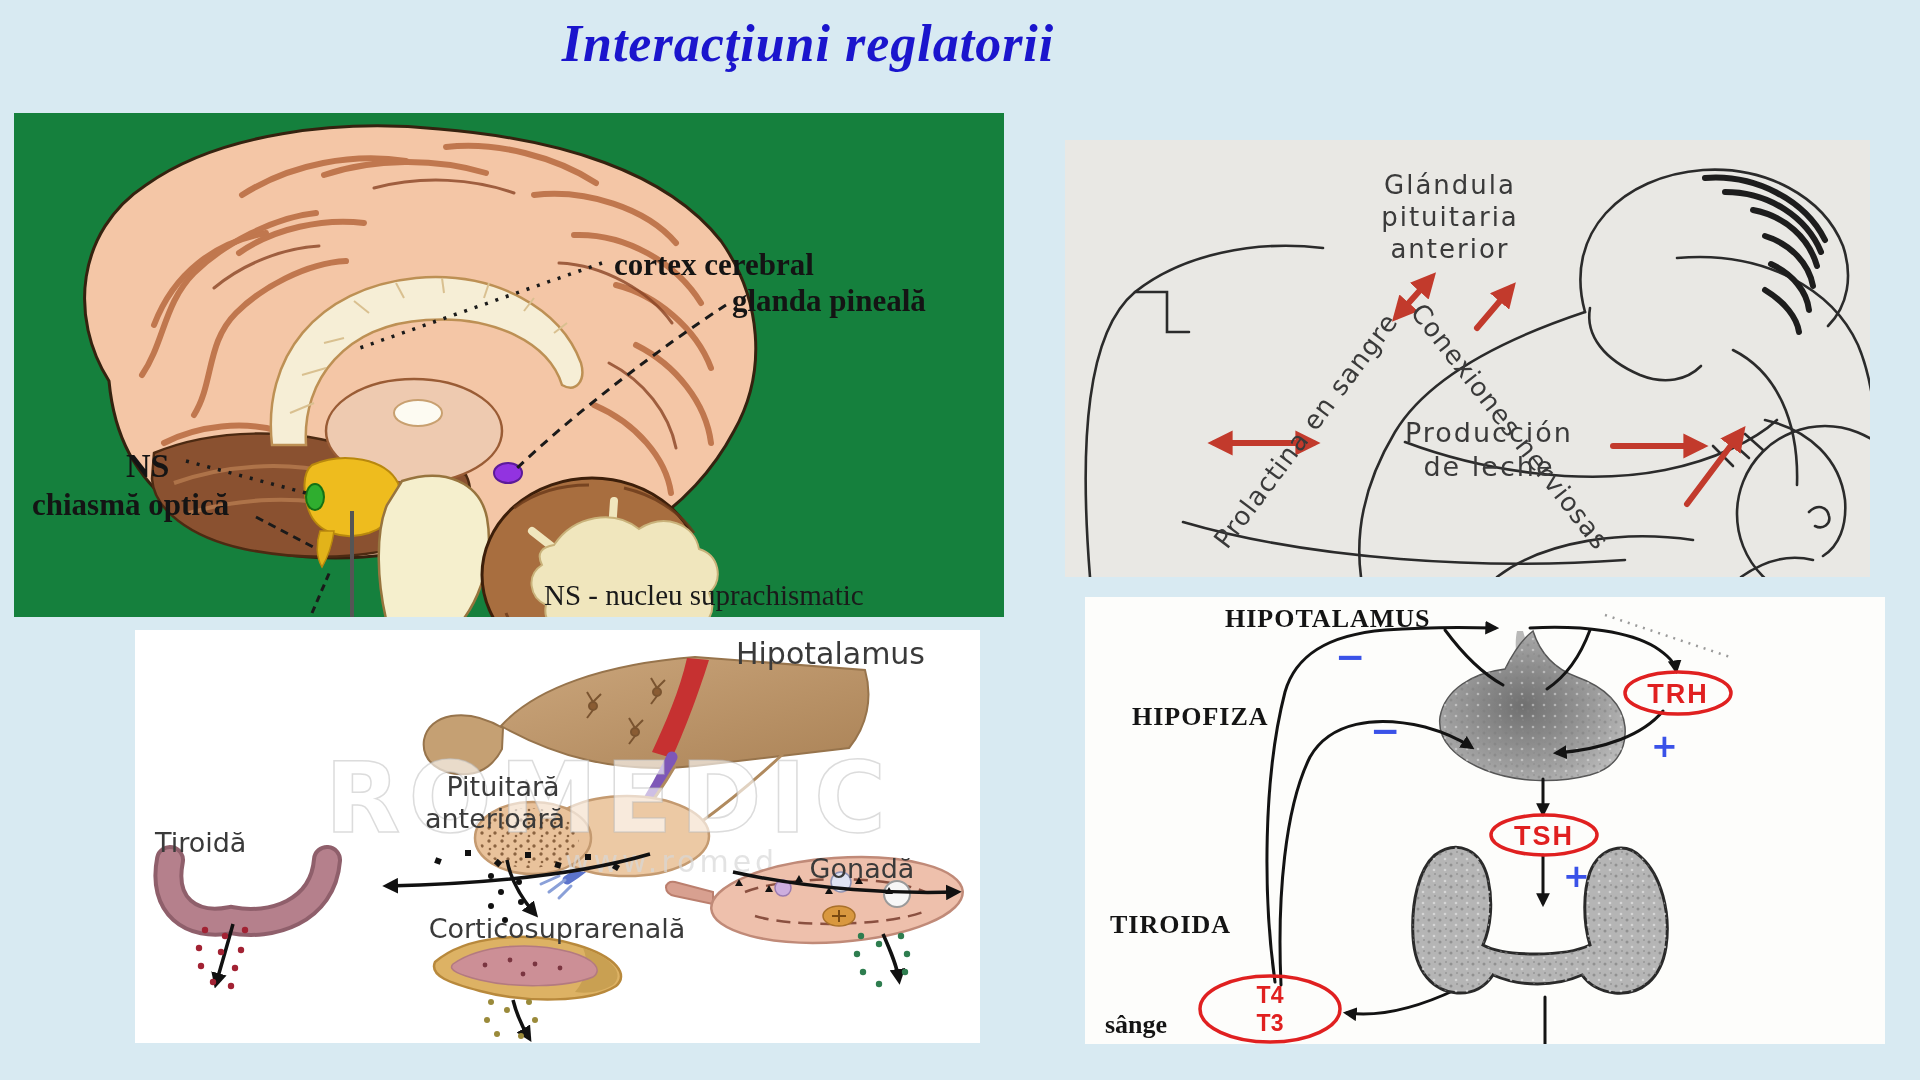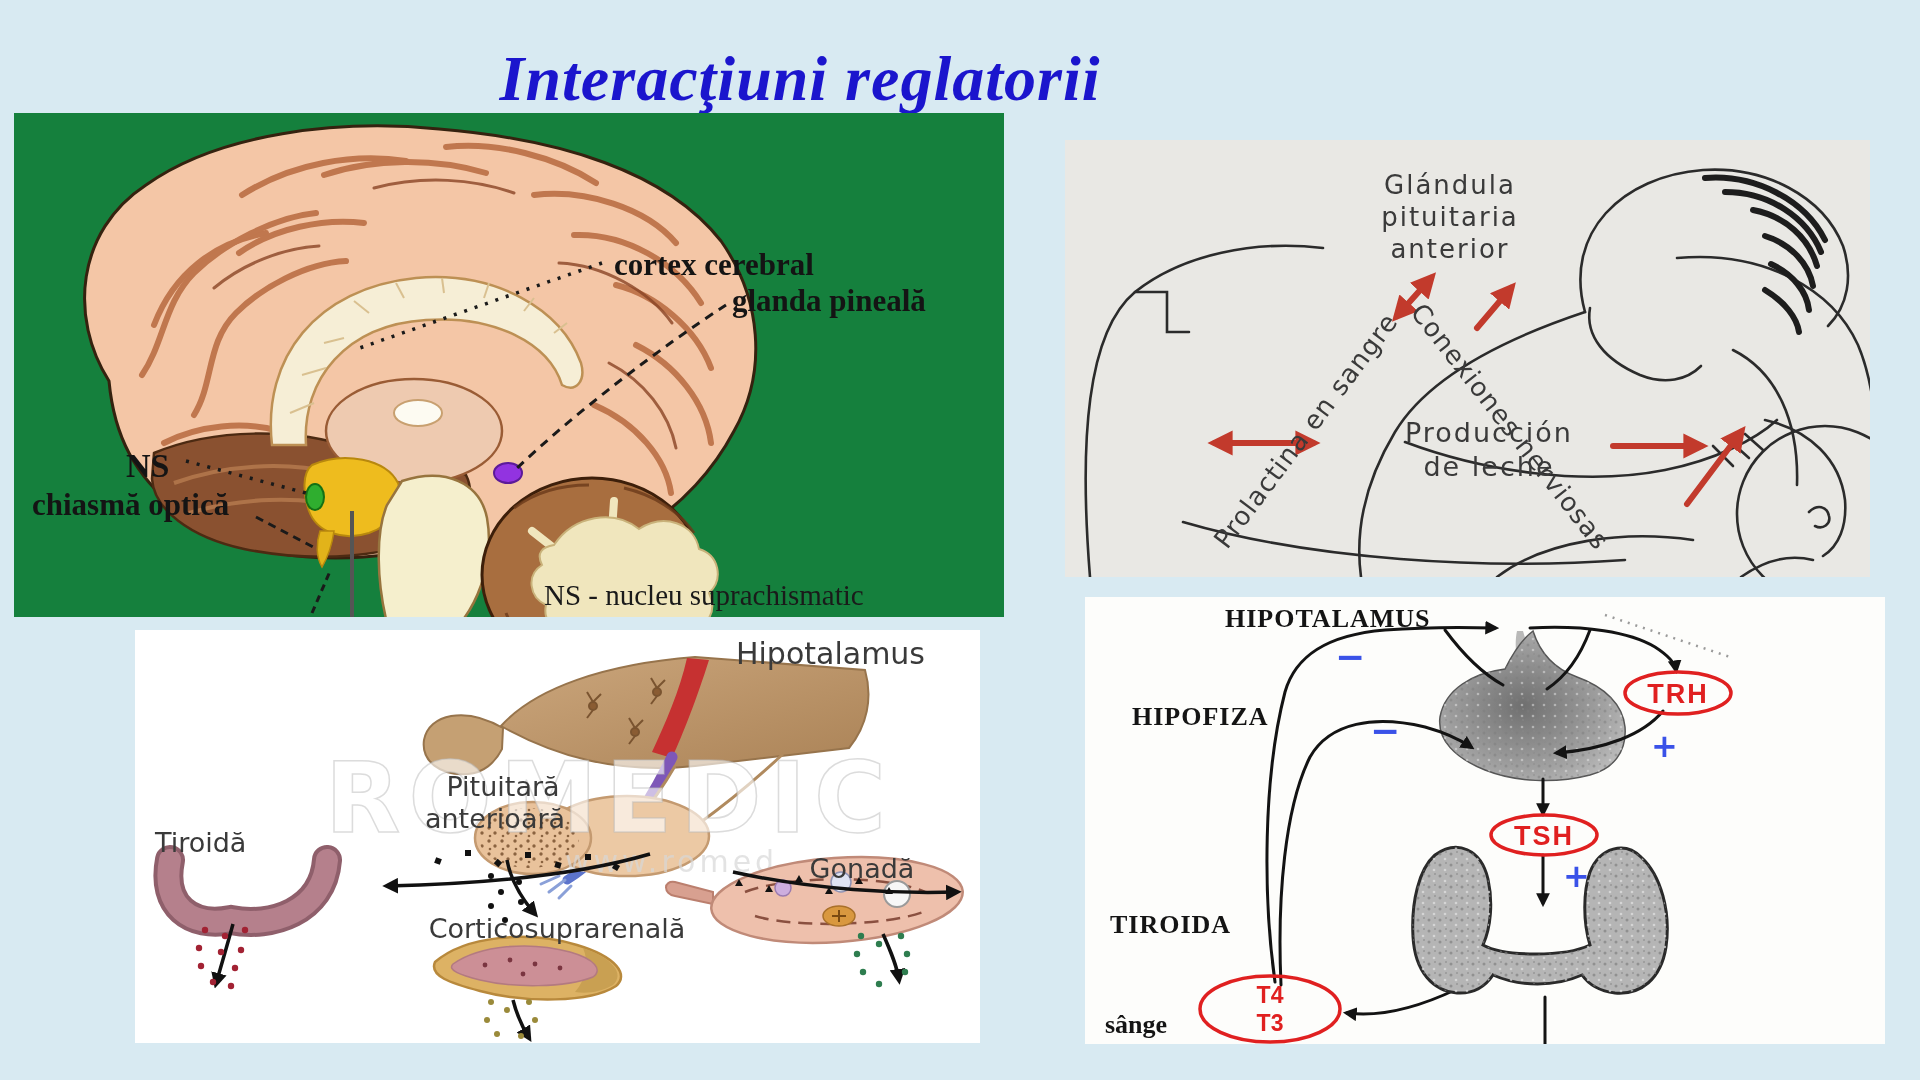--- a/index.html
+++ b/index.html
@@ -2,23 +2,23 @@
 <html><head>
 <meta charset="utf-8">
 <style>
   html,body{margin:0;padding:0;}
   body{
     width:1920px;height:1080px;overflow:hidden;position:relative;
     background:#d8eaf2;
     font-family:"Liberation Sans",sans-serif;
   }
   .title{
-    position:absolute;left:0;top:14px;width:1600px;text-align:center;
+    position:absolute;left:8px;top:14px;width:1600px;text-align:center;
     font-family:"Liberation Serif",serif;font-style:italic;font-weight:bold;
-    font-size:64px;color:#1b15cd;letter-spacing:1px;margin-top:28px;
+    font-size:52px;color:#1b15cd;letter-spacing:1px;
   }
   .panel{position:absolute;}
   #panel-brain{left:14px;top:113px;width:990px;height:504px;background:#15803d;}
   #panel-nursing{left:1065px;top:140px;width:805px;height:437px;background:#e9e8e4;}
   #panel-romedic{left:135px;top:630px;width:845px;height:413px;background:#ffffff;}
   #panel-feedback{left:1085px;top:597px;width:800px;height:447px;background:#fdfdfb;}
   svg{display:block;}
   .serifbold{font-family:"Liberation Serif",serif;font-weight:bold;fill:#141414;}
   .serifreg{font-family:"Liberation Serif",serif;fill:#1a1a1a;}
   .sans{font-family:"DejaVu Sans","Liberation Sans",sans-serif;fill:#3a3a3a;}

